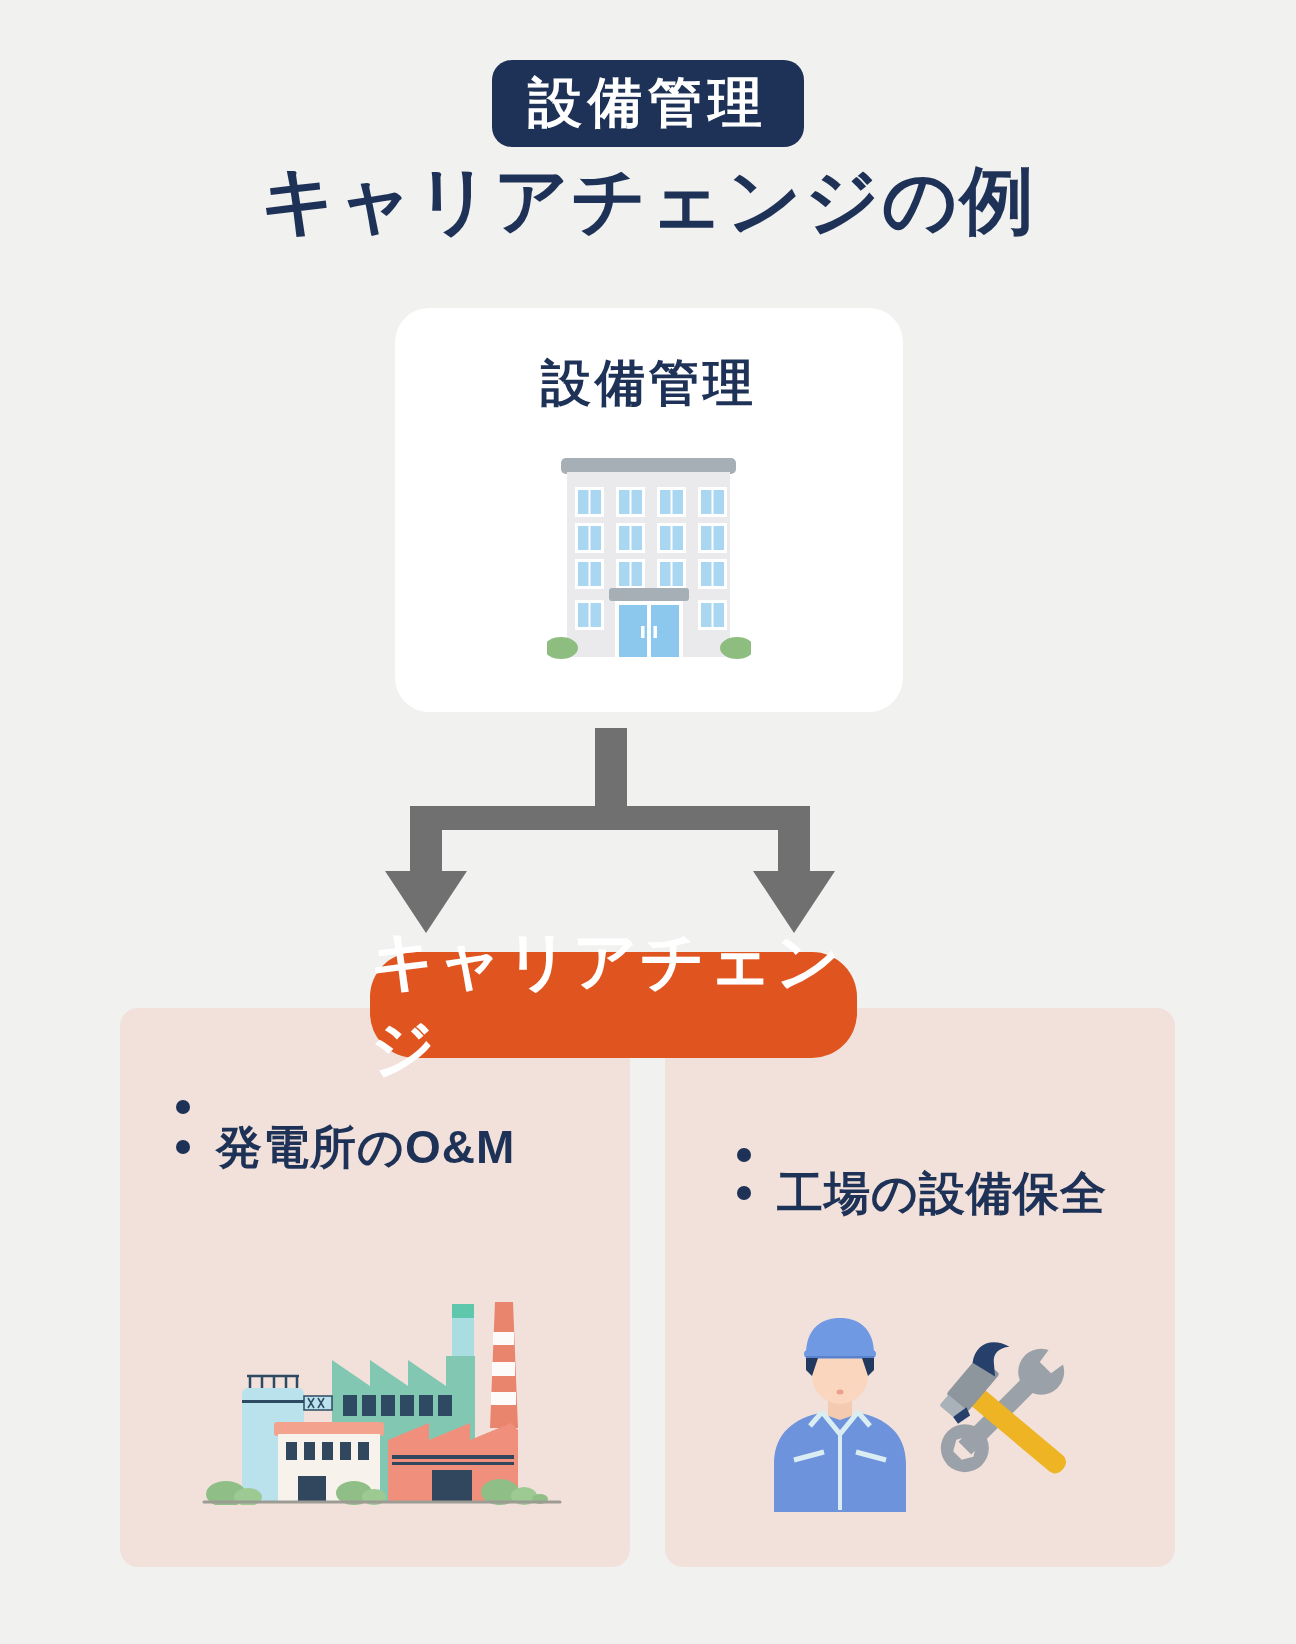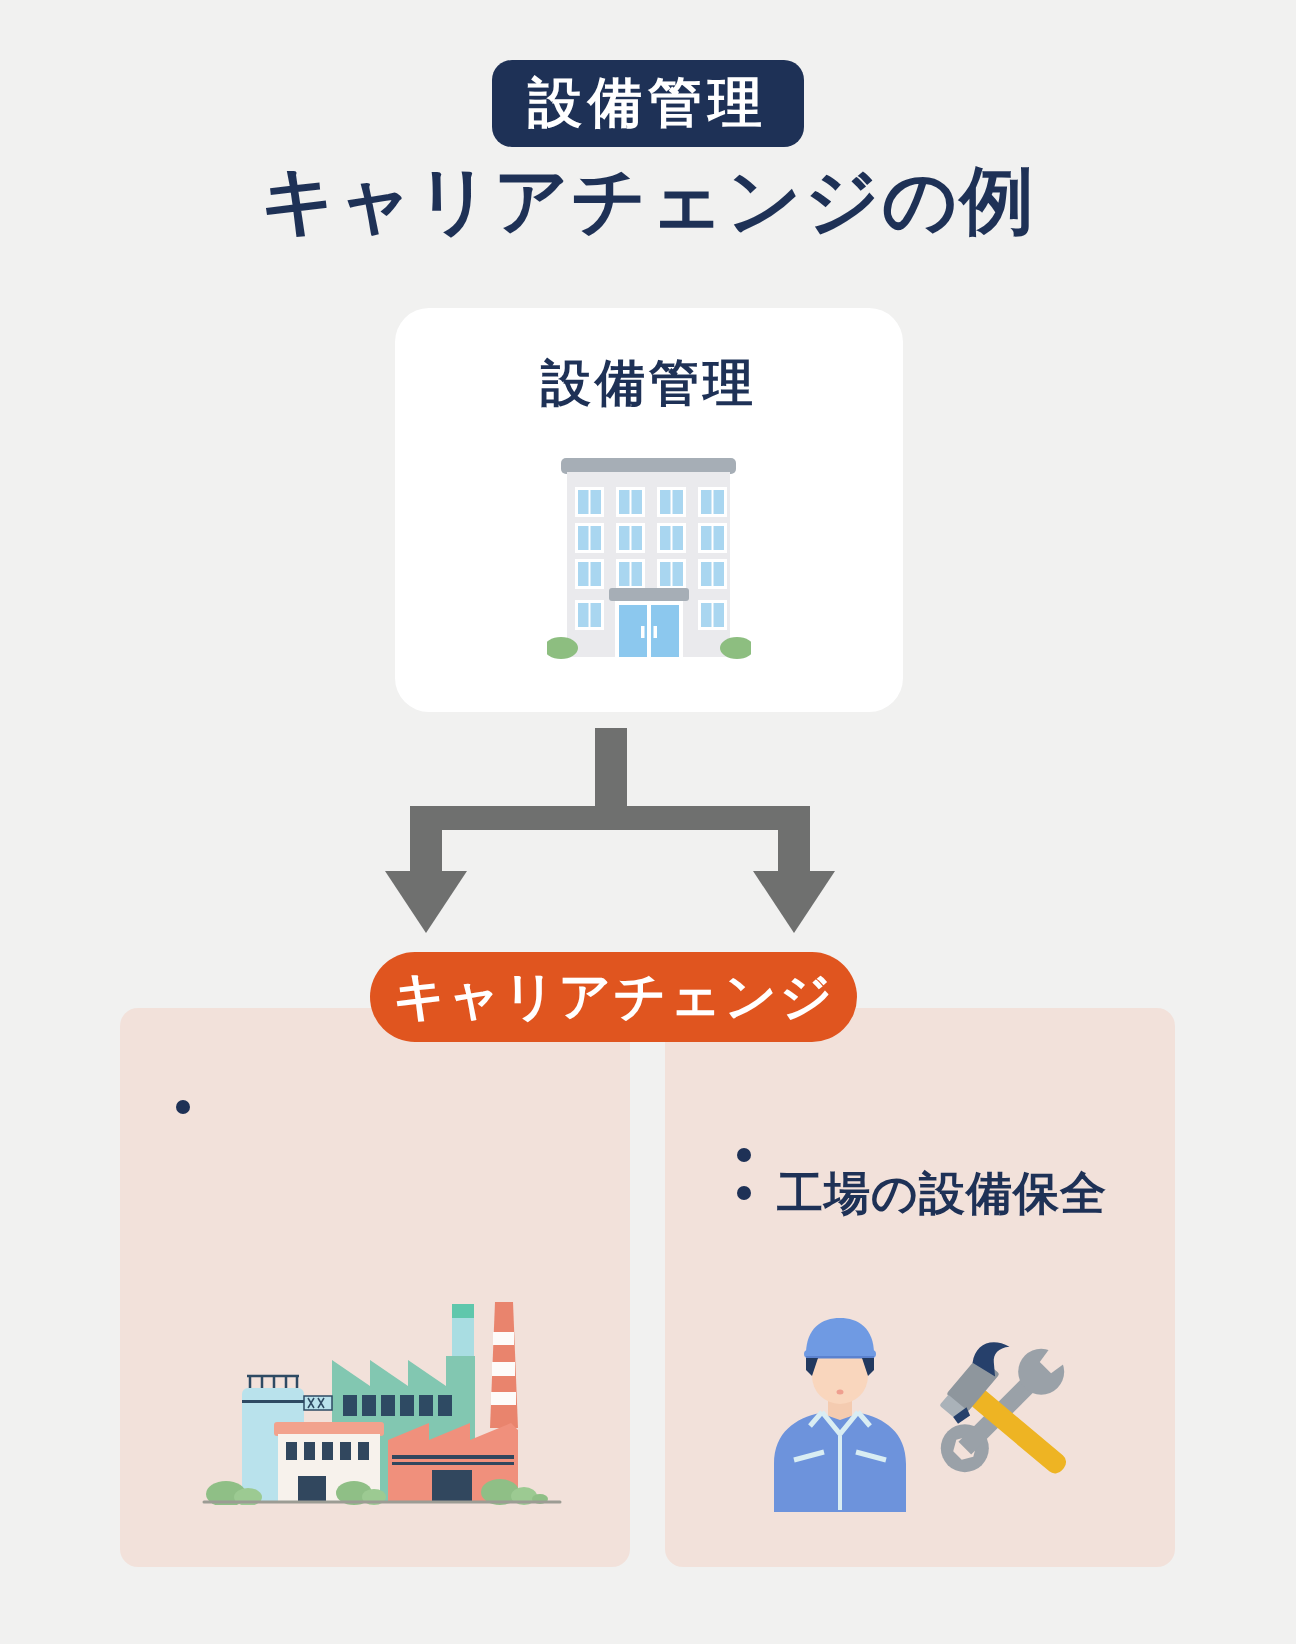--- a/index.html
+++ b/index.html
@@ -20,23 +20,23 @@
   .source-card{position:absolute;left:395px;top:308px;width:508px;height:404px;
                background:#ffffff;border-radius:34px;}
   .source-title{margin-top:42px;text-align:center;font-size:50px;font-weight:700;
                 letter-spacing:4px;color:#1e3156;}
   .building-svg{position:absolute;left:152px;top:130px;}
 
   
   .split-arrow{position:absolute;left:380px;top:715px;}
 
   
-  .pill{position:absolute;left:370px;top:952px;width:487px;height:90px;
+  .pill{position:absolute;left:370px;top:952px;width:487px;height:106px;
         background:#e0551f;border-radius:45px;color:#fff;z-index:5;
-        font-size:52px;font-weight:700;letter-spacing:2px;
+        font-size:64px;font-weight:700;letter-spacing:2px;
         display:flex;align-items:center;justify-content:center;}
 
   
   .card{position:absolute;top:1008px;width:510px;height:559px;
         background:#f2e1da;border-radius:18px;}
   .card-left{left:120px;}
   .card-right{left:665px;}
 
   .bullets{list-style:none;margin:0;padding:0;position:absolute;}
   .bullets li{display:flex;align-items:center;font-size:46px;font-weight:700;
@@ -142,20 +142,24 @@
     </g>
   </svg>
 
   <div class="pill">キャリアチェンジ</div>
 
   <section class="card card-left">
     <ul class="bullets">
       <li>
         <span class="dot"></span>
       </li>
+      <li>
+        <span class="dot"></span>
+        <span>発電所のO&amp;M</span>
+      </li>
     </ul>
     <svg class="factory-svg" width="360" height="205" viewBox="0 0 360 205">
       <g>
         <rect x="250" y="16" width="22" height="84" fill="#a9dde2"></rect>
         <rect x="250" y="4" width="22" height="14" fill="#5fc7ac"></rect>
       </g>
       <g>
         <polygon points="293,2 311,2 316,128 288,128" fill="#e9846d"></polygon>
         <rect x="291" y="32" width="21" height="13" fill="#fdfbf9"></rect>
         <rect x="290" y="62" width="23" height="14" fill="#fdfbf9"></rect>

